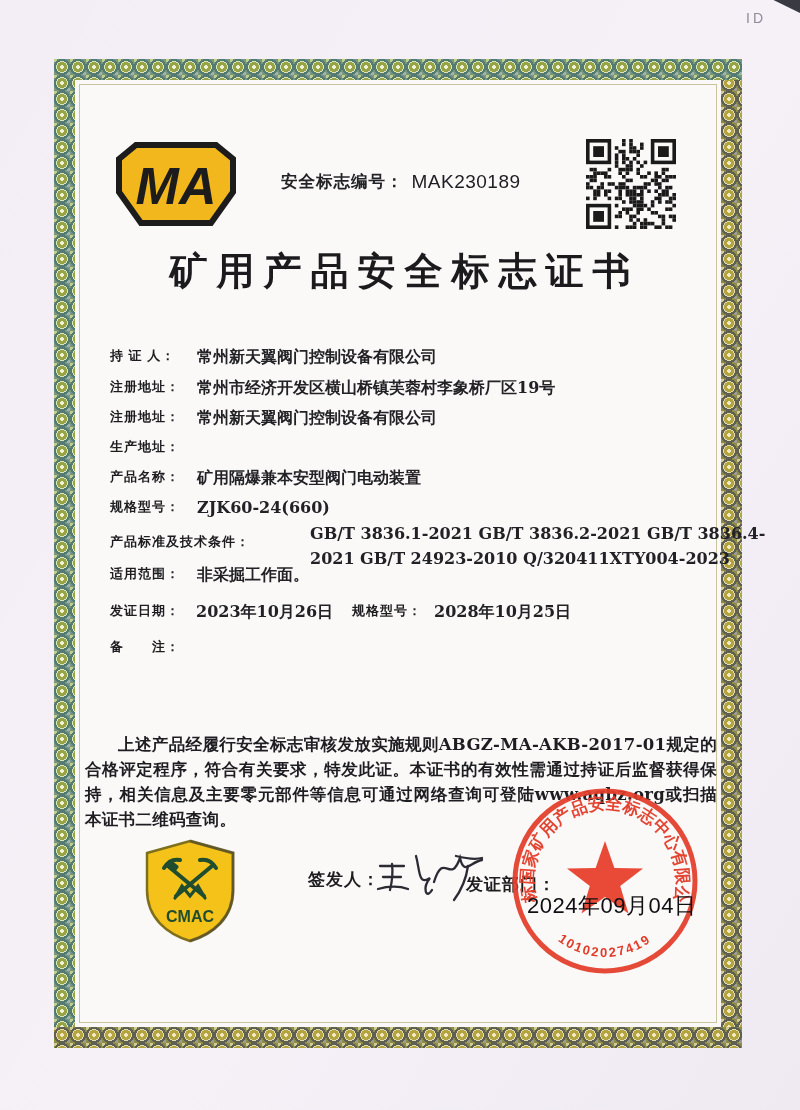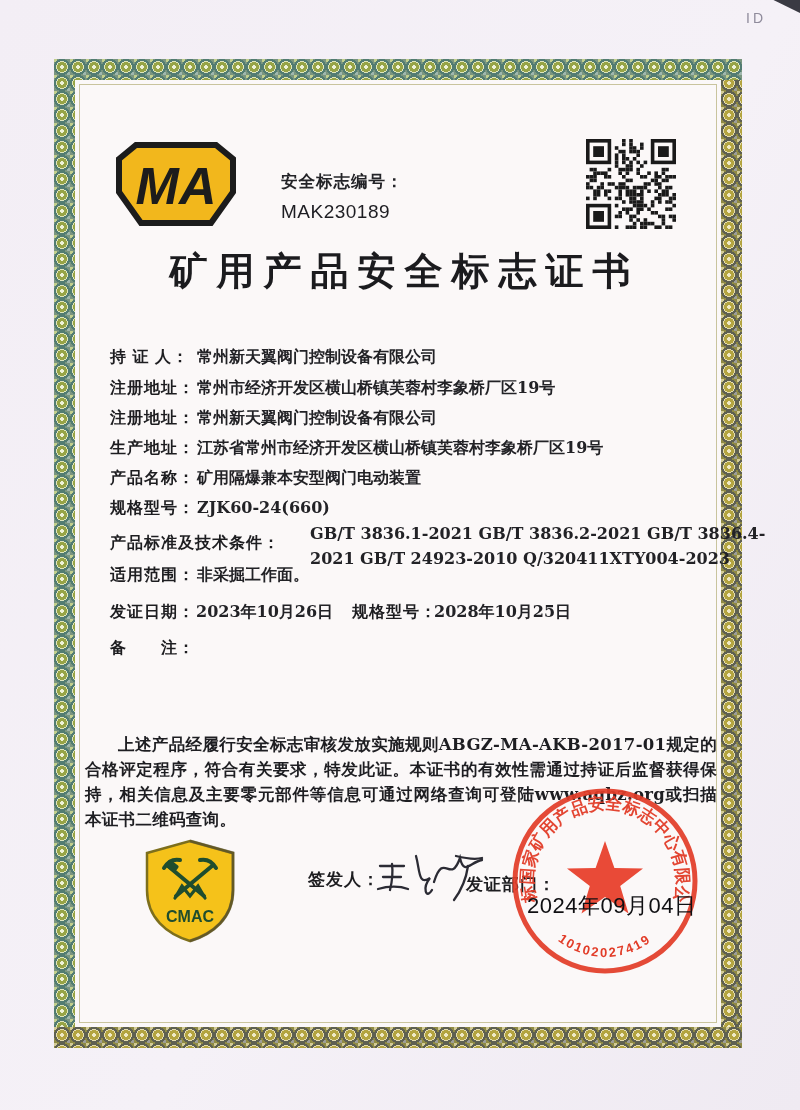--- a/index.html
+++ b/index.html
@@ -22,24 +22,24 @@
     radial-gradient(circle at 100% 100%, #9d9d97 0 3px, rgba(0,0,0,0) 3px);
     background-size:16px 16px;}
   .bs-top{left:0;top:0;width:688px;height:21px;}
   .bs-left{left:0;top:0;width:21px;height:989px;}
   .bs-right{right:0;top:0;width:21px;height:989px;}
   .bs-bottom{left:0;top:968px;width:688px;height:21px;}
   .frame-inner{position:absolute;left:21px;top:21px;right:21px;bottom:21px;background:#fbf8f8;}
   .frame-line{position:absolute;left:25px;top:25px;right:25px;bottom:25px;border:1px solid #c9c49d;}
 
   .abs{position:absolute;}
-  .lbl{font-weight:700;font-size:16px;color:#1d1d20;letter-spacing:1px;white-space:nowrap;}
+  .lbl{font-weight:700;font-size:13px;color:#1d1d20;letter-spacing:1px;white-space:nowrap;}
   .val{font-family:"DejaVu Serif","Liberation Serif",serif;font-weight:700;font-size:16px;color:#222226;white-space:nowrap;}
 
-  .certno-row{left:281px;top:171px;display:flex;align-items:flex-start;gap:8px;flex-direction:column;}
+  .certno-row{left:281px;top:171px;display:flex;align-items:flex-end;gap:8px;}
   .certno-label{font-size:16.5px;font-weight:600;color:#232327;letter-spacing:1px;}
   .certno-value{font-family:Liberation Sans, sans-serif;font-size:19px;color:#1d1d22;letter-spacing:.5px;}
 
   .doc-title{left:0;top:246px;width:800px;text-align:center;font-size:38px;font-weight:900;color:#1b1b1e;letter-spacing:9px;padding-left:9px;box-sizing:border-box;}
 
   .std-val{line-height:25px;white-space:nowrap;}
   .statement{left:85px;top:732px;width:632px;font-family:"DejaVu Serif","Liberation Serif",serif;font-weight:700;font-size:16.5px;line-height:25px;color:#1e1e22;text-indent:2em;text-align:justify;letter-spacing:.3px;}
 
   .stamp-date{left:527px;top:891px;font-size:22px;font-weight:400;color:#0f0f12;letter-spacing:.5px;}
   svg{display:block;}
@@ -285,21 +285,20 @@
   <div class="abs lbl" style="left:110px;top:347px;">持 证 人：</div>
   <div class="abs val" style="left:197px;top:347px;">常州新天翼阀门控制设备有限公司</div>
 
   <div class="abs lbl" style="left:110px;top:378px;">注册地址：</div>
   <div class="abs val" style="left:197px;top:378px;">常州市经济开发区横山桥镇芙蓉村李象桥厂区19号</div>
 
   <div class="abs lbl" style="left:110px;top:408px;">注册地址：</div>
   <div class="abs val" style="left:197px;top:408px;">常州新天翼阀门控制设备有限公司</div>
 
   <div class="abs lbl" style="left:110px;top:438px;">生产地址：</div>
-  <div class="abs val" style="left:197px;top:438px;">江苏省常州市经济开发区横山桥镇芙蓉村李象桥厂区19号</div>
 
   <div class="abs lbl" style="left:110px;top:468px;">产品名称：</div>
   <div class="abs val" style="left:197px;top:468px;">矿用隔爆兼本安型阀门电动装置</div>
 
   <div class="abs lbl" style="left:110px;top:498px;">规格型号：</div>
   <div class="abs val" style="left:197px;top:498px;">ZJK60-24(660)</div>
 
   <div class="abs lbl" style="left:110px;top:533px;">产品标准及技术条件：</div>
   <div class="abs val std-val" style="left:310px;top:521px;">
     <div>GB/T 3836.1-2021 GB/T 3836.2-2021 GB/T 3836.4-</div>

